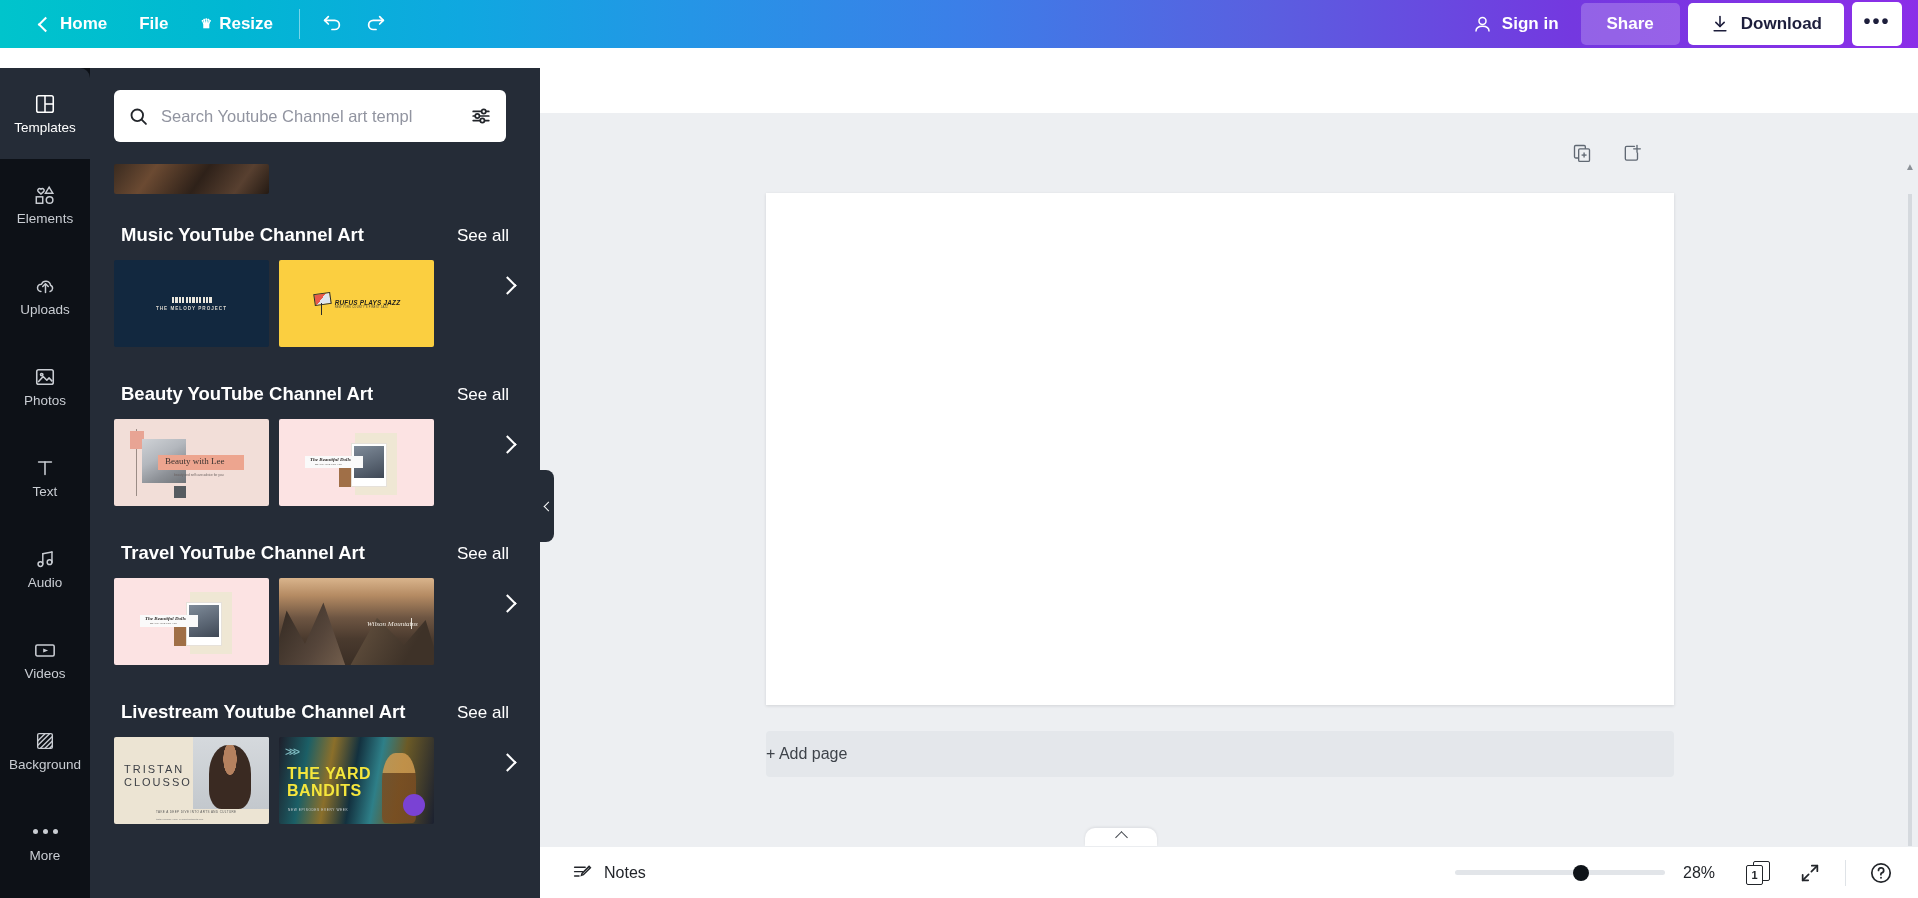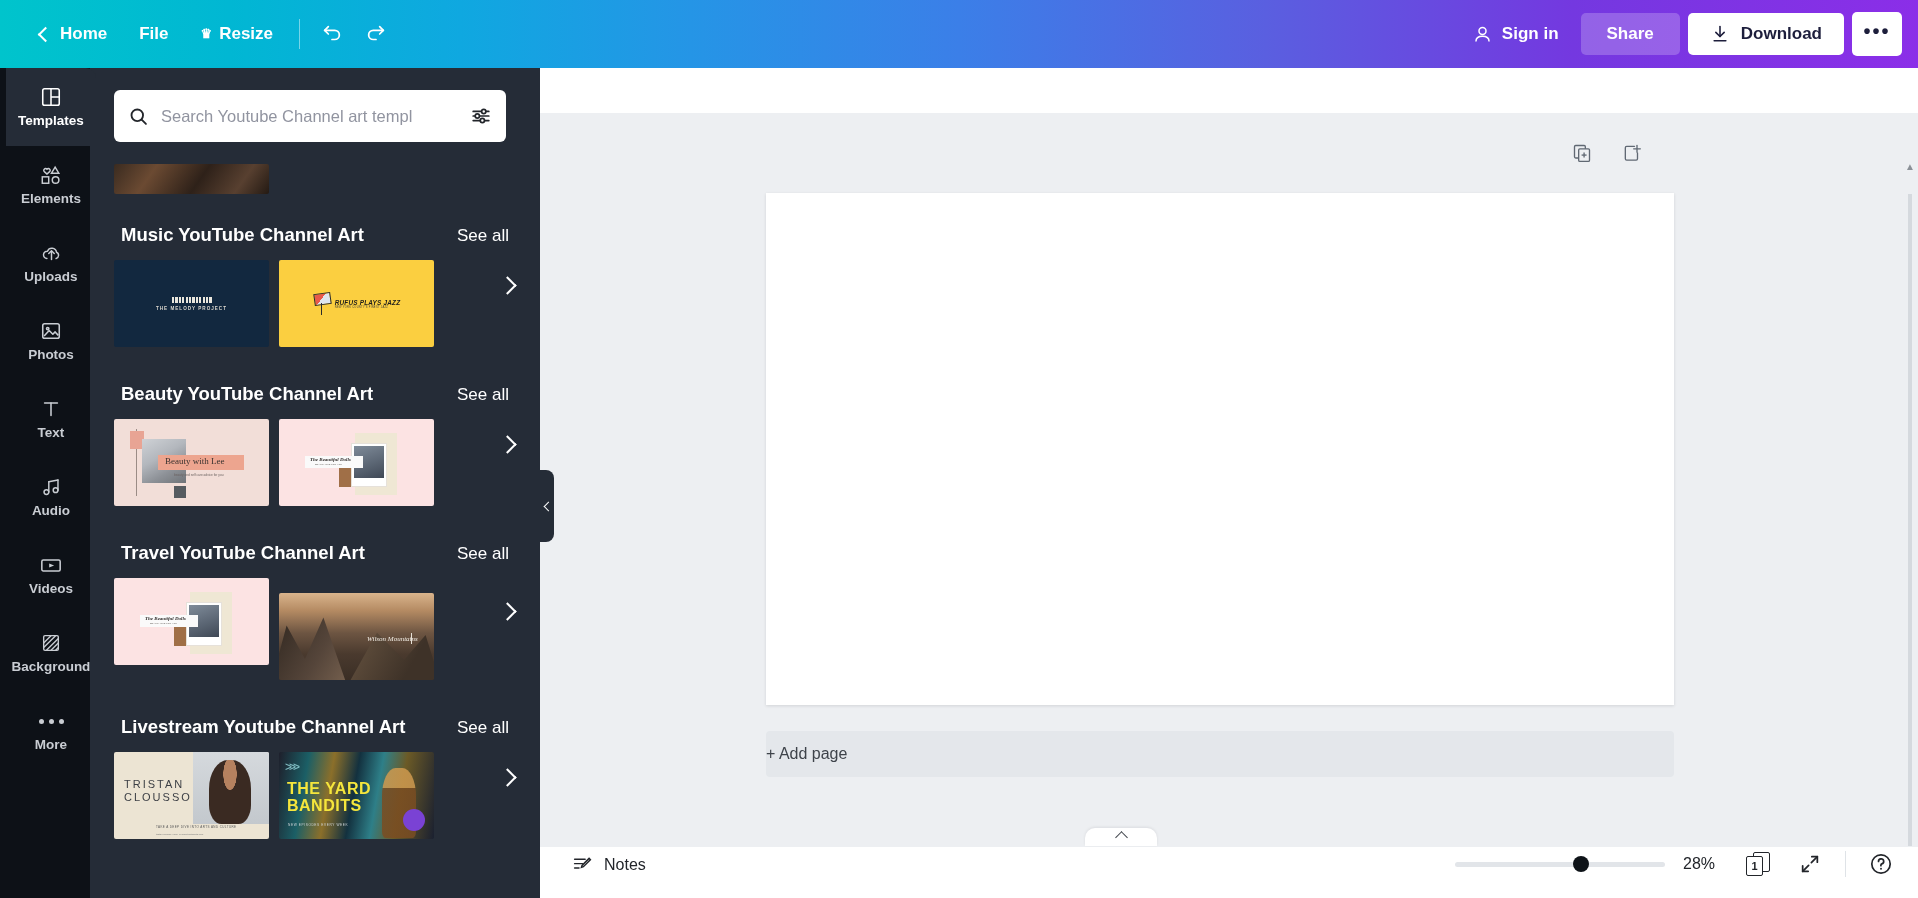--- a/index.html
+++ b/index.html
@@ -6,21 +6,21 @@
   html, body {
     width: 1918px; height: 898px;
     overflow: hidden;
     font-family: "Liberation Sans", sans-serif;
     background: #ffffff;
   }
 
   
   .header {
     position: absolute; top: 0; left: 0;
-    width: 1918px; height: 68px;
+    width: 1918px; height: 48px;
     background: linear-gradient(90deg,
       #00c4cc 0%, #01b7d3 12%, #0fa8e0 24%, #2595e6 36%,
       #3b7fe8 50%, #5a5fe0 66%, #7438e0 82%, #8b2ee8 100%);
     display: flex; align-items: center;
     z-index: 30;
   }
   .hdr-left { display: flex; align-items: center; padding-left: 18px; }
   .hdr-btn {
     display: flex; align-items: center; gap: 7px;
     color: #fff; font-size: 17px; font-weight: bold;
@@ -72,25 +72,25 @@
   }
 
   
   .rail {
     position: absolute; top: 68px; left: 0;
     width: 90px; height: 830px;
     background: #0d1117;
     z-index: 20;
   }
   .rail-item {
-    width: 90px; height: 78px;
+    width: 90px; height: 91px;
     display: flex; flex-direction: column;
     align-items: center; justify-content: center;
     gap: 5px; cursor: pointer;
-    color: #c9cdd3; font-size: 13.5px; font-weight: bold; margin-left: 6px;
+    color: #c9cdd3; font-size: 13.5px; font-weight: normal;
   }
   .rail-item.active {
     background: #252c37; color: #fff;
     border-top-right-radius: 10px;
     border-bottom-right-radius: 0;
   }
   .rail-item.active svg { stroke: #fff; }
   .rail-item svg { stroke: #c9cdd3; }
   .rail-dots {
     display: flex; gap: 5px; align-items: center;
@@ -196,21 +196,21 @@
   .t-dolls .tag b{font-size:5px;font-family:"Liberation Serif",serif;font-style:italic;color:#2e2a28;
     position:absolute;left:5px;top:1px;}
   .t-dolls .tag i{font-size:2.4px;color:#6d6864;position:absolute;left:10px;top:7px;font-style:normal;}
   .t-dolls .cream{position:absolute;left:76px;top:14px;width:42px;height:62px;background:#efe7d4;}
   .t-dolls .brown{position:absolute;left:60px;top:46px;width:26px;height:22px;background:#a06f47;}
   .t-dolls .pol{position:absolute;left:72px;top:24px;width:36px;height:44px;background:#fff;
     border:1px solid #e6e1da;}
   .t-dolls .pol i{position:absolute;left:2px;top:2px;right:2px;height:32px;
     background:linear-gradient(160deg,#7f8b99 0%,#5f6a78 50%,#3f4855 100%);display:block;}
   .t-mount { position:relative; overflow:hidden;
-    background:linear-gradient(180deg,#d9b48c 0%,#b58b63 20%,#6d5542 46%,#4a3a2e 70%,#3a2e25 100%);margin-top:15px;}
+    background:linear-gradient(180deg,#d9b48c 0%,#b58b63 20%,#6d5542 46%,#4a3a2e 70%,#3a2e25 100%);}
   .t-mount::before{content:"";position:absolute;left:-10px;top:18px;width:80px;height:80px;
     background:linear-gradient(120deg,#2b231c 0%,#55453a 60%,#7a6451 100%);
     clip-path:polygon(0 100%,22% 18%,45% 60%,68% 8%,100% 100%);}
   .t-mount::after{content:"";position:absolute;right:-6px;top:26px;width:90px;height:62px;
     background:linear-gradient(120deg,#6b5743 0%,#3e3228 70%);
     clip-path:polygon(0 100%,30% 22%,60% 66%,84% 26%,100% 100%);}
   .t-mount .script{position:absolute;left:88px;top:42px;font-size:7px;color:#f3eee6;
     font-family:"Liberation Serif",serif;font-style:italic;z-index:3;}
   .t-mount .logo{position:absolute;right:7px;top:40px;width:16px;height:11px;z-index:3;
     border-left:1px solid #e8e2d8;}
@@ -315,21 +315,21 @@
     content: ""; width: 8px; height: 8px;
     border-left: 1.8px solid #3e434a; border-top: 1.8px solid #3e434a;
     transform: rotate(45deg); margin-bottom: 1px;
   }
 
   
   .bottombar {
     position: absolute; bottom: 0; left: 540px;
     width: 1378px; height: 52px;
     background: #fff;
-    display: flex; align-items: flex-start;
+    display: flex; align-items: center;
     border-top: 1px solid #edeff2;
     z-index: 25;
   }
   .notes-btn {
     display: flex; align-items: center; gap: 11px;
     margin-left: 22px; padding: 7px 10px; border-radius: 4px;
     cursor: pointer; color: #22252a; font-size: 16px;
   }
   .bb-right {
     margin-left: auto; display: flex; align-items: center;

